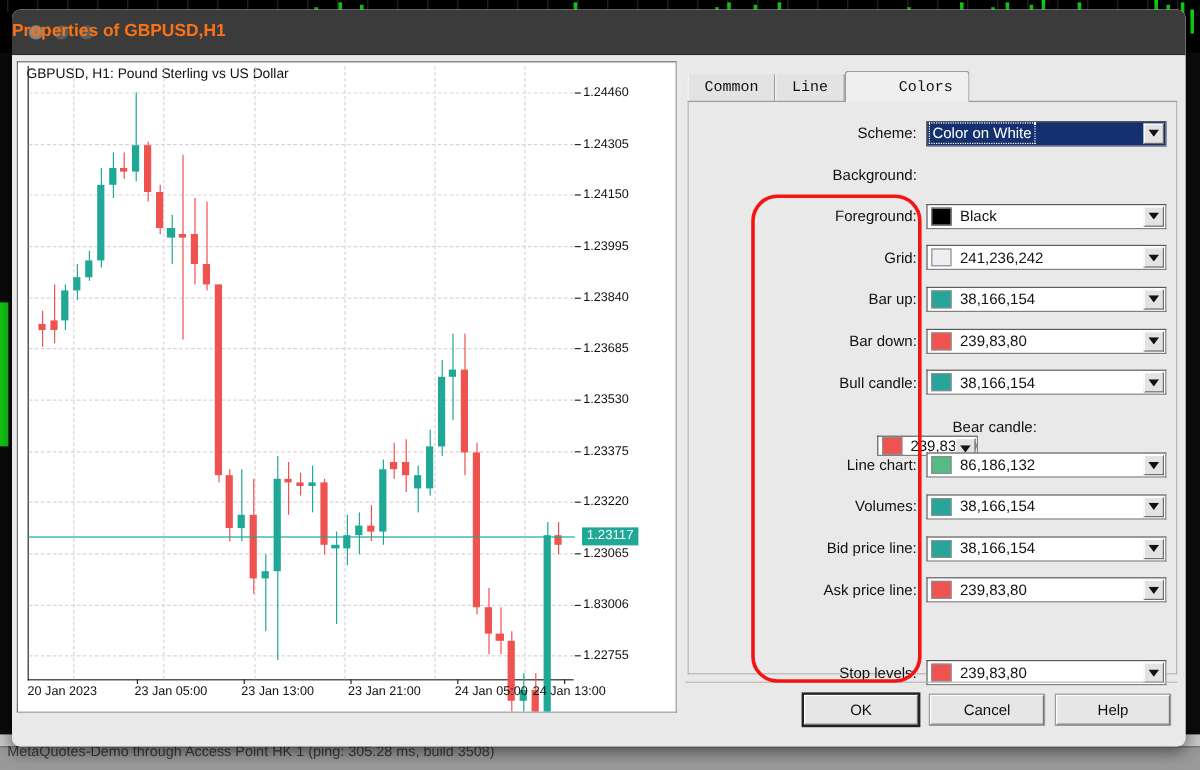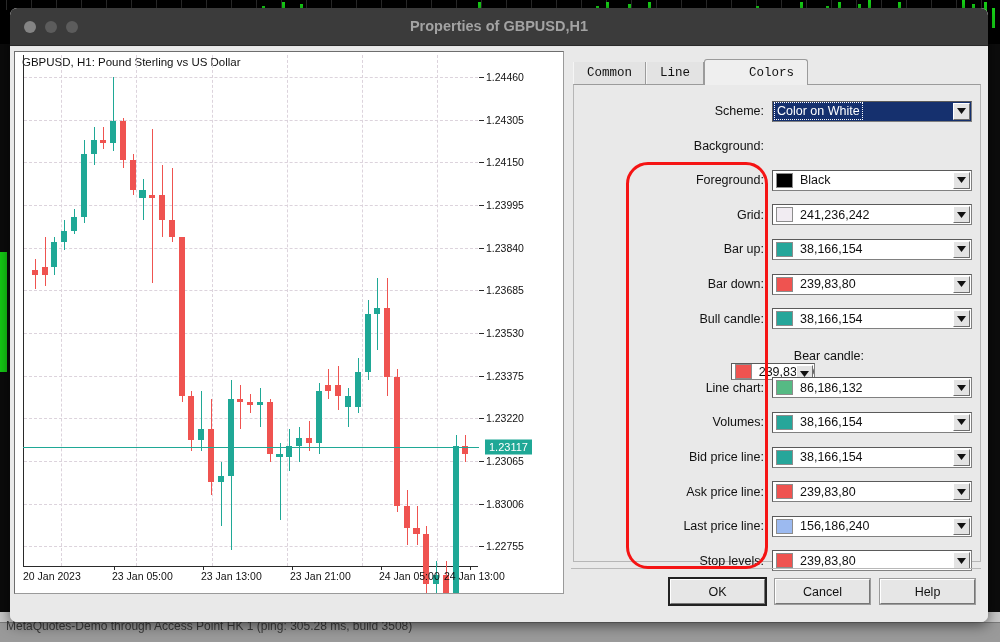--- a/index.html
+++ b/index.html
@@ -57,22 +57,22 @@
   #titlebar {
     position: relative;
     height: 38px;
     background: #3b3b3b;
     border-top-left-radius: 7px;
     border-top-right-radius: 7px;
     border-bottom: 1px solid #2a2a2a;
   }
   #title-text {
     position: absolute; left: 0; right: 0; top: 10px;
-    text-align: center;
-    color: #a3a3a3;
+    text-align: left;
+    color: #f97316;
     font-size: 14.5px;
     font-weight: bold;
     font-family: "Liberation Sans", sans-serif;
   }
   #traffic { position: absolute; left: 14px; top: 13px; display: flex; gap: 9px; }
   .tl { width: 12px; height: 12px; border-radius: 50%; }
   .tl.close { background: #848484; }
   .tl.min   { background: #5c5c5c; }
   .tl.max   { background: #5c5c5c; }
 
@@ -679,32 +679,20 @@
             <div class="combo">
               <div class="swatch" style="background: rgb(239, 83, 80);"></div>
               <span class="combo-text">239,83,80</span>
               <div class="combo-arrow">
                 <svg width="9" height="6" viewBox="0 0 9 6">
                   <polygon points="0,0 9,0 4.5,6" fill="#111"></polygon>
                 </svg>
               </div>
             </div>
           </div>
-          <div class="row" style="top: 429.2px;">
-            <div class="row-label">Last price line:</div>
-            <div class="combo">
-              <div class="swatch" style="background: rgb(156, 186, 240);"></div>
-              <span class="combo-text">156,186,240</span>
-              <div class="combo-arrow">
-                <svg width="9" height="6" viewBox="0 0 9 6">
-                  <polygon points="0,0 9,0 4.5,6" fill="#111"></polygon>
-                </svg>
-              </div>
-            </div>
-          </div>
           <div class="row" style="top: 463.8px;">
             <div class="row-label">Stop levels:</div>
             <div class="combo">
               <div class="swatch" style="background: rgb(239, 83, 80);"></div>
               <span class="combo-text">239,83,80</span>
               <div class="combo-arrow">
                 <svg width="9" height="6" viewBox="0 0 9 6">
                   <polygon points="0,0 9,0 4.5,6" fill="#111"></polygon>
                 </svg>
               </div>

